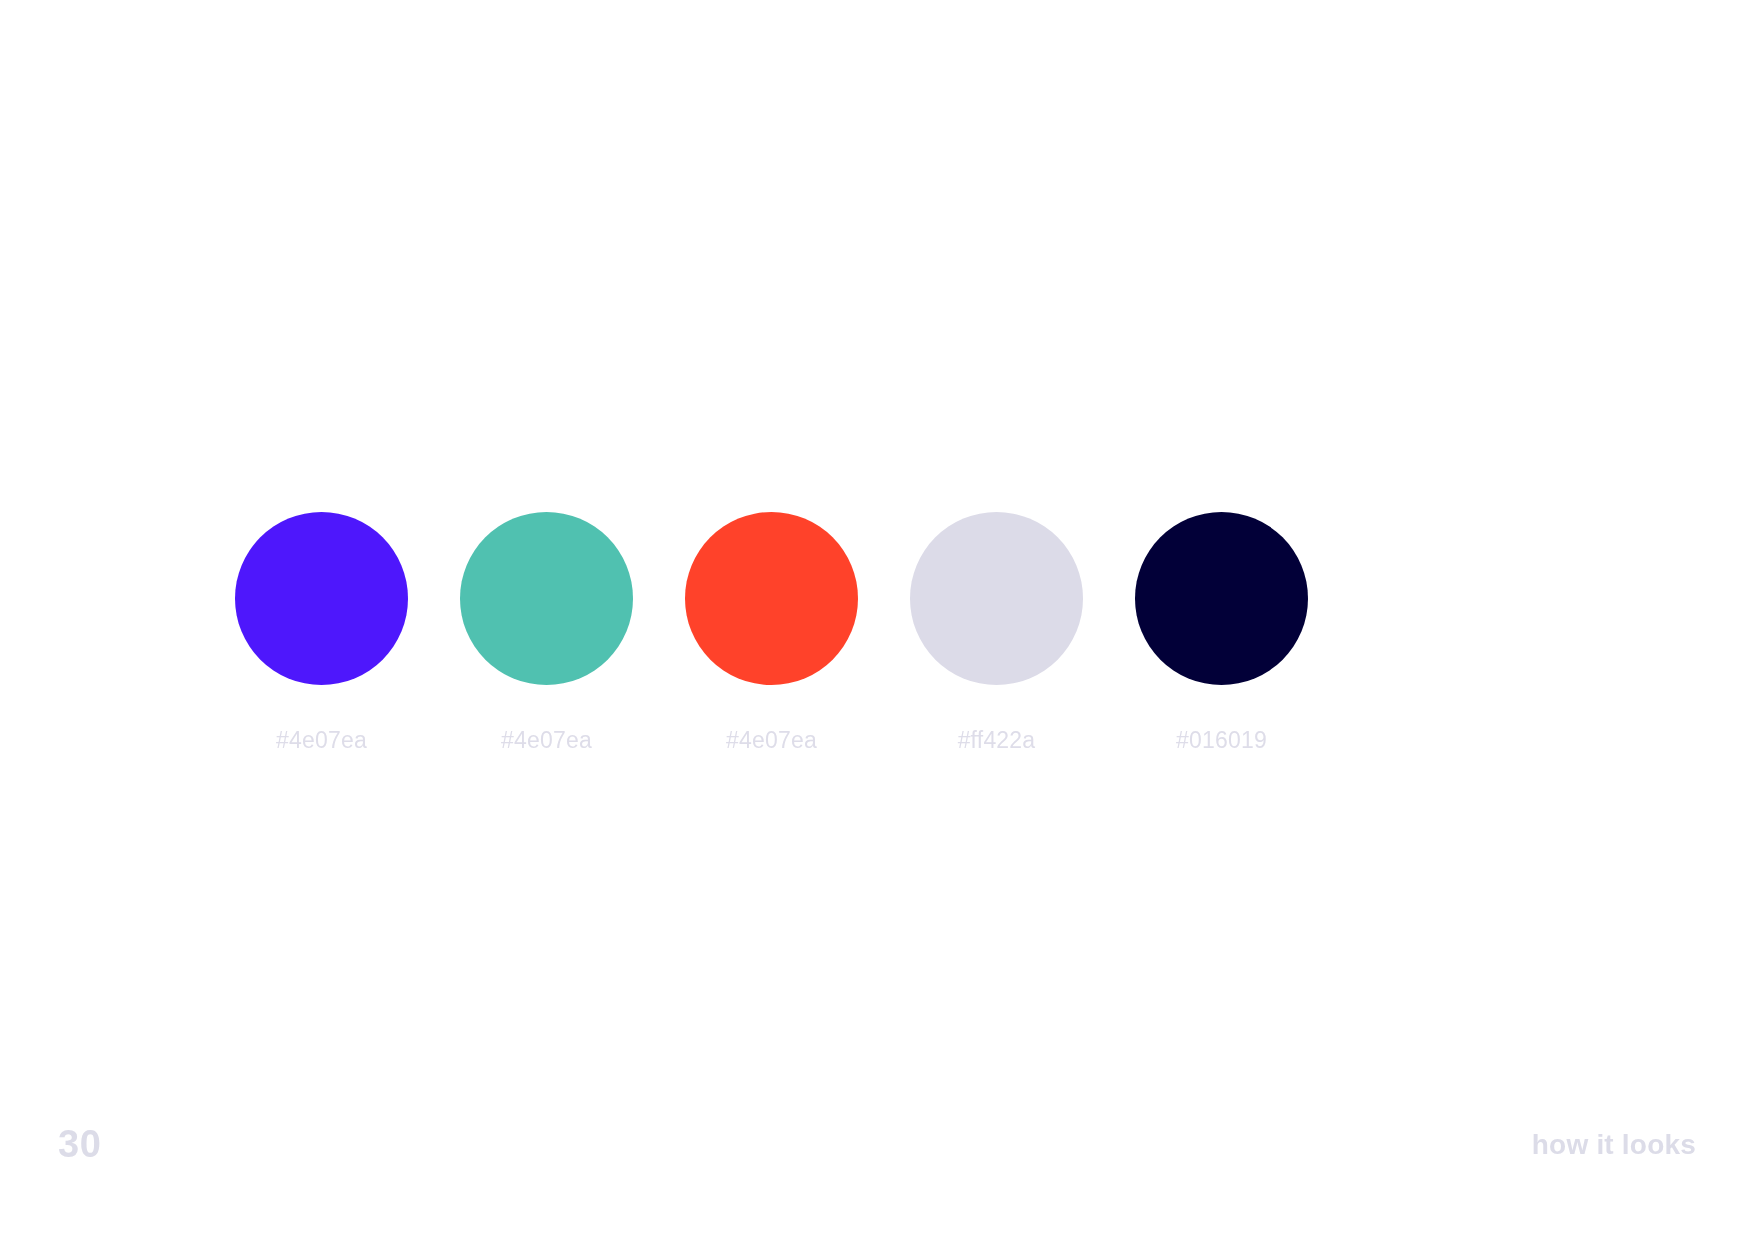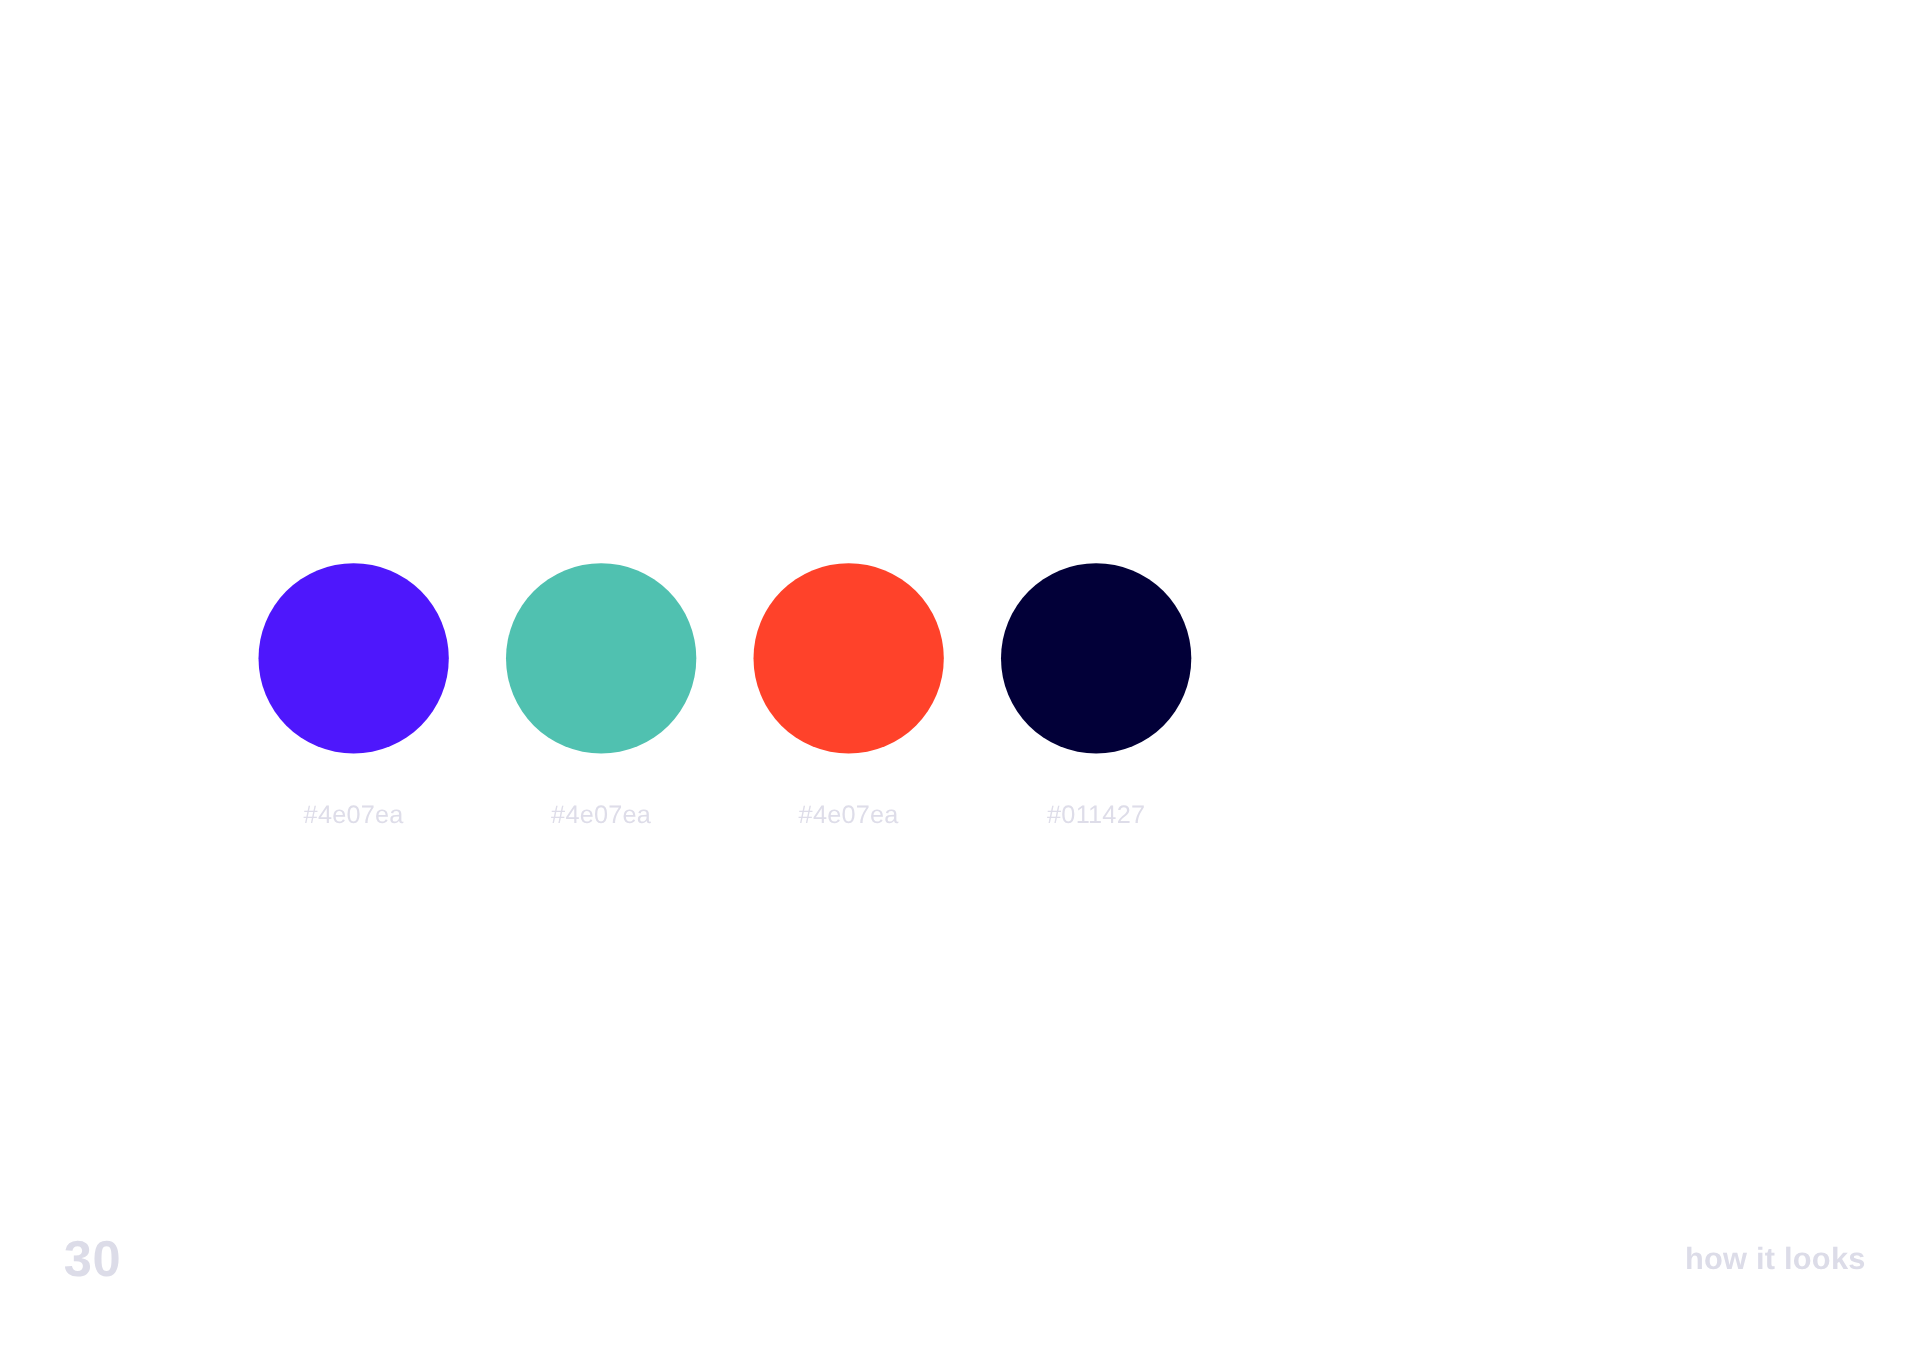--- a/index.html
+++ b/index.html
@@ -66,21 +66,21 @@
     left: 0;
     right: 0;
     bottom: 0;
     height: 140px;
   }
 
   .page-number {
     position: absolute;
     left: 58px;
     bottom: 78px;
-    font-size: 46px;
+    font-size: 38px;
     line-height: 38px;
     font-weight: bold;
     color: #dcdce8;
     letter-spacing: 0.5px;
   }
 
   .footer-title {
     position: absolute;
     right: 58px;
     bottom: 76px;
@@ -107,24 +107,28 @@
       <span class="swatch-circle" style="background-color: rgb(80, 193, 176);"></span>
       <span class="swatch-label">#4e07ea</span>
     </div>
 
 
     <div class="swatch">
       <span class="swatch-circle" style="background-color: rgb(255, 66, 42);"></span>
       <span class="swatch-label">#4e07ea</span>
     </div>
 
+    <div class="swatch">
+      <span class="swatch-circle" style="background-color: rgb(220, 219, 232);"></span>
+      <span class="swatch-label">#ff422a</span>
+    </div>
 
     <div class="swatch">
       <span class="swatch-circle" style="background-color: rgb(2, 0, 56);"></span>
-      <span class="swatch-label">#011427</span>
+      <span class="swatch-label">#016019</span>
     </div>
 
   </div>
 
   <div class="footer">
     <div class="page-number">30</div>
     <div class="footer-title">how it looks</div>
   </div>
 
 </div>

